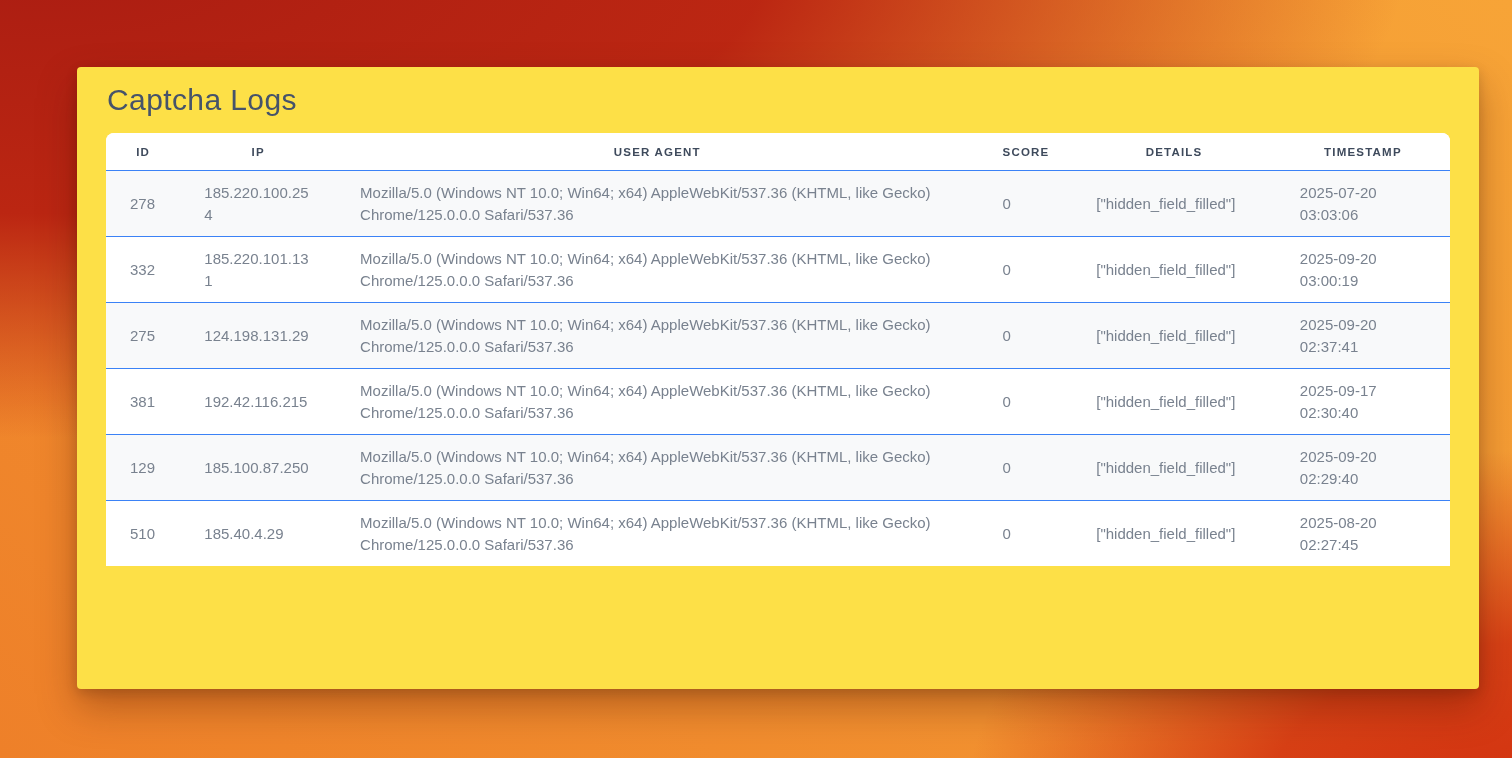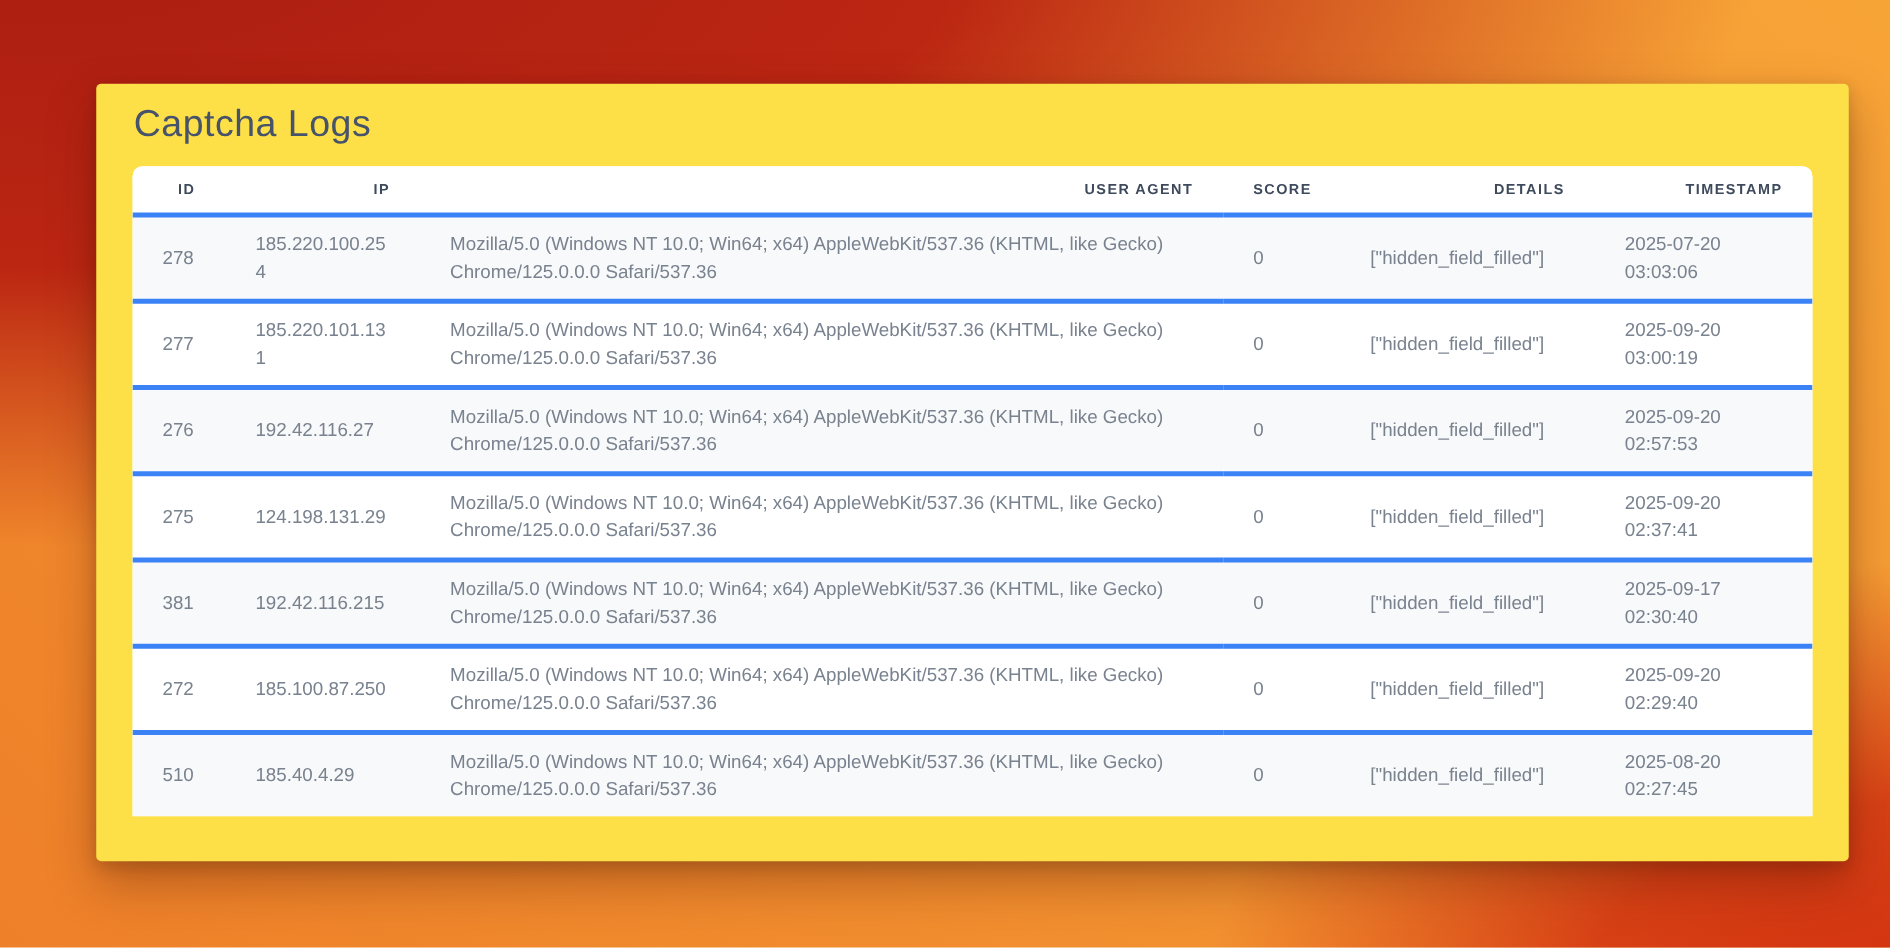--- a/index.html
+++ b/index.html
@@ -40,32 +40,32 @@
     background: #ffffff;
     border-radius: 8px 8px 0 0;
     overflow: hidden;
   }
   table {
     width: 100%;
     border-collapse: collapse;
     table-layout: fixed;
   }
   thead th {
-    text-align: right;
+    text-align: center;
     font-size: 11.5px;
     font-weight: 700;
     letter-spacing: 1.2px;
     text-transform: uppercase;
     color: #3e4a5c;
     padding: 13px 24px 12px 24px;
     white-space: nowrap;
     background: #ffffff;
   }
   tbody tr {
-    border-top: 4px solid #3b82f6;
+    border-top: 1px solid #3b82f6;
   }
   tbody tr:nth-child(odd) {
     background: #f8f9fa;
   }
   tbody tr:nth-child(even) {
     background: #ffffff;
   }
   tbody td {
     font-size: 15px;
     line-height: 21.5px;
@@ -110,53 +110,45 @@
       <tbody>
         <tr>
           <td>278</td>
           <td>185.220.100.254</td>
           <td>Mozilla/5.0 (Windows NT 10.0; Win64; x64) AppleWebKit/537.36 (KHTML, like Gecko) Chrome/125.0.0.0 Safari/537.36</td>
           <td>0</td>
           <td>["hidden_field_filled"]</td>
           <td>2025-07-20 03:03:06</td>
         </tr>
         <tr>
-          <td>277</td>
+          <td>332</td>
           <td>185.220.101.131</td>
           <td>Mozilla/5.0 (Windows NT 10.0; Win64; x64) AppleWebKit/537.36 (KHTML, like Gecko) Chrome/125.0.0.0 Safari/537.36</td>
           <td>0</td>
           <td>["hidden_field_filled"]</td>
           <td>2025-09-20 03:00:19</td>
-        </tr>
-        <tr>
-          <td>276</td>
-          <td>192.42.116.27</td>
-          <td>Mozilla/5.0 (Windows NT 10.0; Win64; x64) AppleWebKit/537.36 (KHTML, like Gecko) Chrome/125.0.0.0 Safari/537.36</td>
-          <td>0</td>
-          <td>["hidden_field_filled"]</td>
-          <td>2025-09-20 02:57:53</td>
         </tr>
         <tr>
           <td>275</td>
           <td>124.198.131.29</td>
           <td>Mozilla/5.0 (Windows NT 10.0; Win64; x64) AppleWebKit/537.36 (KHTML, like Gecko) Chrome/125.0.0.0 Safari/537.36</td>
           <td>0</td>
           <td>["hidden_field_filled"]</td>
           <td>2025-09-20 02:37:41</td>
         </tr>
         <tr>
           <td>381</td>
           <td>192.42.116.215</td>
           <td>Mozilla/5.0 (Windows NT 10.0; Win64; x64) AppleWebKit/537.36 (KHTML, like Gecko) Chrome/125.0.0.0 Safari/537.36</td>
           <td>0</td>
           <td>["hidden_field_filled"]</td>
           <td>2025-09-17 02:30:40</td>
         </tr>
         <tr>
-          <td>272</td>
+          <td>129</td>
           <td>185.100.87.250</td>
           <td>Mozilla/5.0 (Windows NT 10.0; Win64; x64) AppleWebKit/537.36 (KHTML, like Gecko) Chrome/125.0.0.0 Safari/537.36</td>
           <td>0</td>
           <td>["hidden_field_filled"]</td>
           <td>2025-09-20 02:29:40</td>
         </tr>
         <tr>
           <td>510</td>
           <td>185.40.4.29</td>
           <td>Mozilla/5.0 (Windows NT 10.0; Win64; x64) AppleWebKit/537.36 (KHTML, like Gecko) Chrome/125.0.0.0 Safari/537.36</td>

